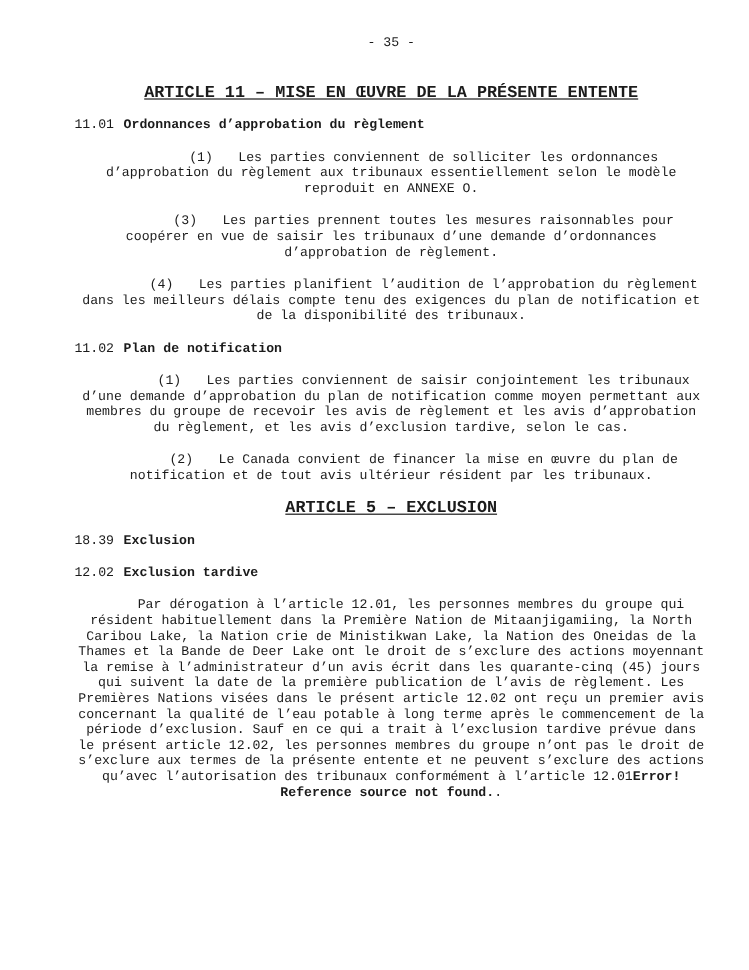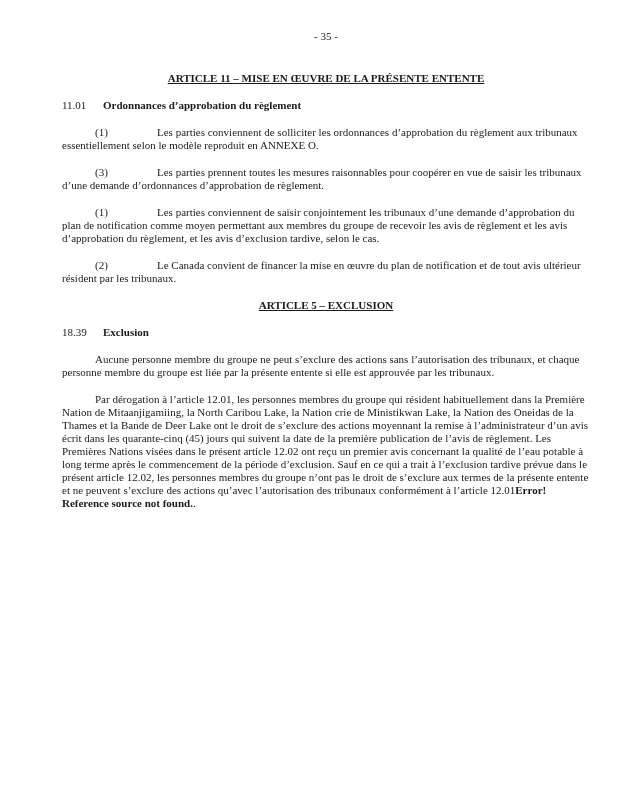--- a/index.html
+++ b/index.html
@@ -2,53 +2,53 @@
 <html><head>
 <meta charset="utf-8">
 <style>
   html,body{margin:0;padding:0;background:#ffffff;}
   .page{
     position:relative;
     width:624px;height:808px;
     box-sizing:border-box;
     padding:30px 34px 0 62px;
     background:#ffffff;
-    font-family:Liberation Serif, serif;
+    font-family:Liberation Mono, monospace;
     font-size:11px;
     line-height:13px;
     color:#1b1b1b;
     overflow:hidden;
   }
   .pageno{
     text-align:center;
     margin:0 0 29px 0;
   }
   h1.article-heading{
-    font-size:11px;
+    font-size:14px;
     line-height:13px;
     font-weight:bold;
     text-decoration:underline;
     text-align:center;
     margin:0 0 14px 0;
   }
   h2.section-heading{
     font-size:11px;
     line-height:13px;
     font-weight:bold;
     margin:0 0 14px 0;
   }
   .secnum{
     display:inline-block;
     width:41px;
     font-weight:normal;
   }
   p.body-para{
     margin:0 0 14px 0;
     text-indent:33px;
-    text-align:left;
+    text-align:center;
   }
   .pnum{
     display:inline-block;
     width:62px;
     text-indent:0;
   }
   .err-bold{font-weight:bold;}
 </style>
 </head>
 <body>
@@ -59,28 +59,30 @@
 
   <h1 class="article-heading">ARTICLE 11 – MISE EN ŒUVRE DE LA PRÉSENTE ENTENTE</h1>
 
   <h2 class="section-heading"><span class="secnum">11.01</span><span>Ordonnances d’approbation du règlement</span></h2>
 
   <p class="body-para"><span class="pnum">(1)</span><span>Les parties conviennent de solliciter les ordonnances d’approbation du règlement aux tribunaux essentiellement selon le modèle reproduit en ANNEXE O.</span></p>
 
 
   <p class="body-para"><span class="pnum">(3)</span><span>Les parties prennent toutes les mesures raisonnables pour coopérer en vue de saisir les tribunaux d’une demande d’ordonnances d’approbation de règlement.</span></p>
 
+  <p class="body-para"><span class="pnum">(4)</span><span>Les parties planifient l’audition de l’approbation du règlement dans les meilleurs délais compte tenu des exigences du plan de notification et de la disponibilité des tribunaux.</span></p>
 
+  <h2 class="section-heading"><span class="secnum">11.02</span><span>Plan de notification</span></h2>
 
   <p class="body-para"><span class="pnum">(1)</span><span>Les parties conviennent de saisir conjointement les tribunaux d’une demande d’approbation du plan de notification comme moyen permettant aux membres du groupe de recevoir les avis de règlement et les avis d’approbation du règlement, et les avis d’exclusion tardive, selon le cas.</span></p>
 
   <p class="body-para"><span class="pnum">(2)</span><span>Le Canada convient de financer la mise en œuvre du plan de notification et de tout avis ultérieur résident par les tribunaux.</span></p>
 
   <h1 class="article-heading">ARTICLE 5 – EXCLUSION</h1>
 
   <h2 class="section-heading"><span class="secnum">18.39</span><span>Exclusion</span></h2>
 
-  <p class="body-para">Aucune personne membre du groupe ne peut s’exclure des actions sans l’autorisation des tribunaux, et chaque personne membre du groupe est liée par la présente entente si elle est approuvée par les tribunaux.</p>
 
+  <h2 class="section-heading"><span class="secnum">12.02</span><span>Exclusion tardive</span></h2>
 
   <p class="body-para"><span>Par dérogation à l’article 12.01, les personnes membres du groupe qui résident habituellement dans la Première Nation de Mitaanjigamiing, la North Caribou Lake, la Nation crie de Ministikwan Lake, la Nation des Oneidas de la Thames et la Bande de Deer Lake ont le droit de s’exclure des actions moyennant la remise à l’administrateur d’un avis écrit dans les quarante-cinq (45) jours qui suivent la date de la première publication de l’avis de règlement. Les Premières Nations visées dans le présent article 12.02 ont reçu un premier avis concernant la qualité de l’eau potable à long terme après le commencement de la période d’exclusion. Sauf en ce qui a trait à l’exclusion tardive prévue dans le présent article 12.02, les personnes membres du groupe n’ont pas le droit de s’exclure aux termes de la présente entente et ne peuvent s’exclure des actions qu’avec l’autorisation des tribunaux conformément à l’article 12.01</span><span class="err-bold">Error! Reference source not found.</span><span>.</span></p>
 
 </div>
 
 </body></html>

